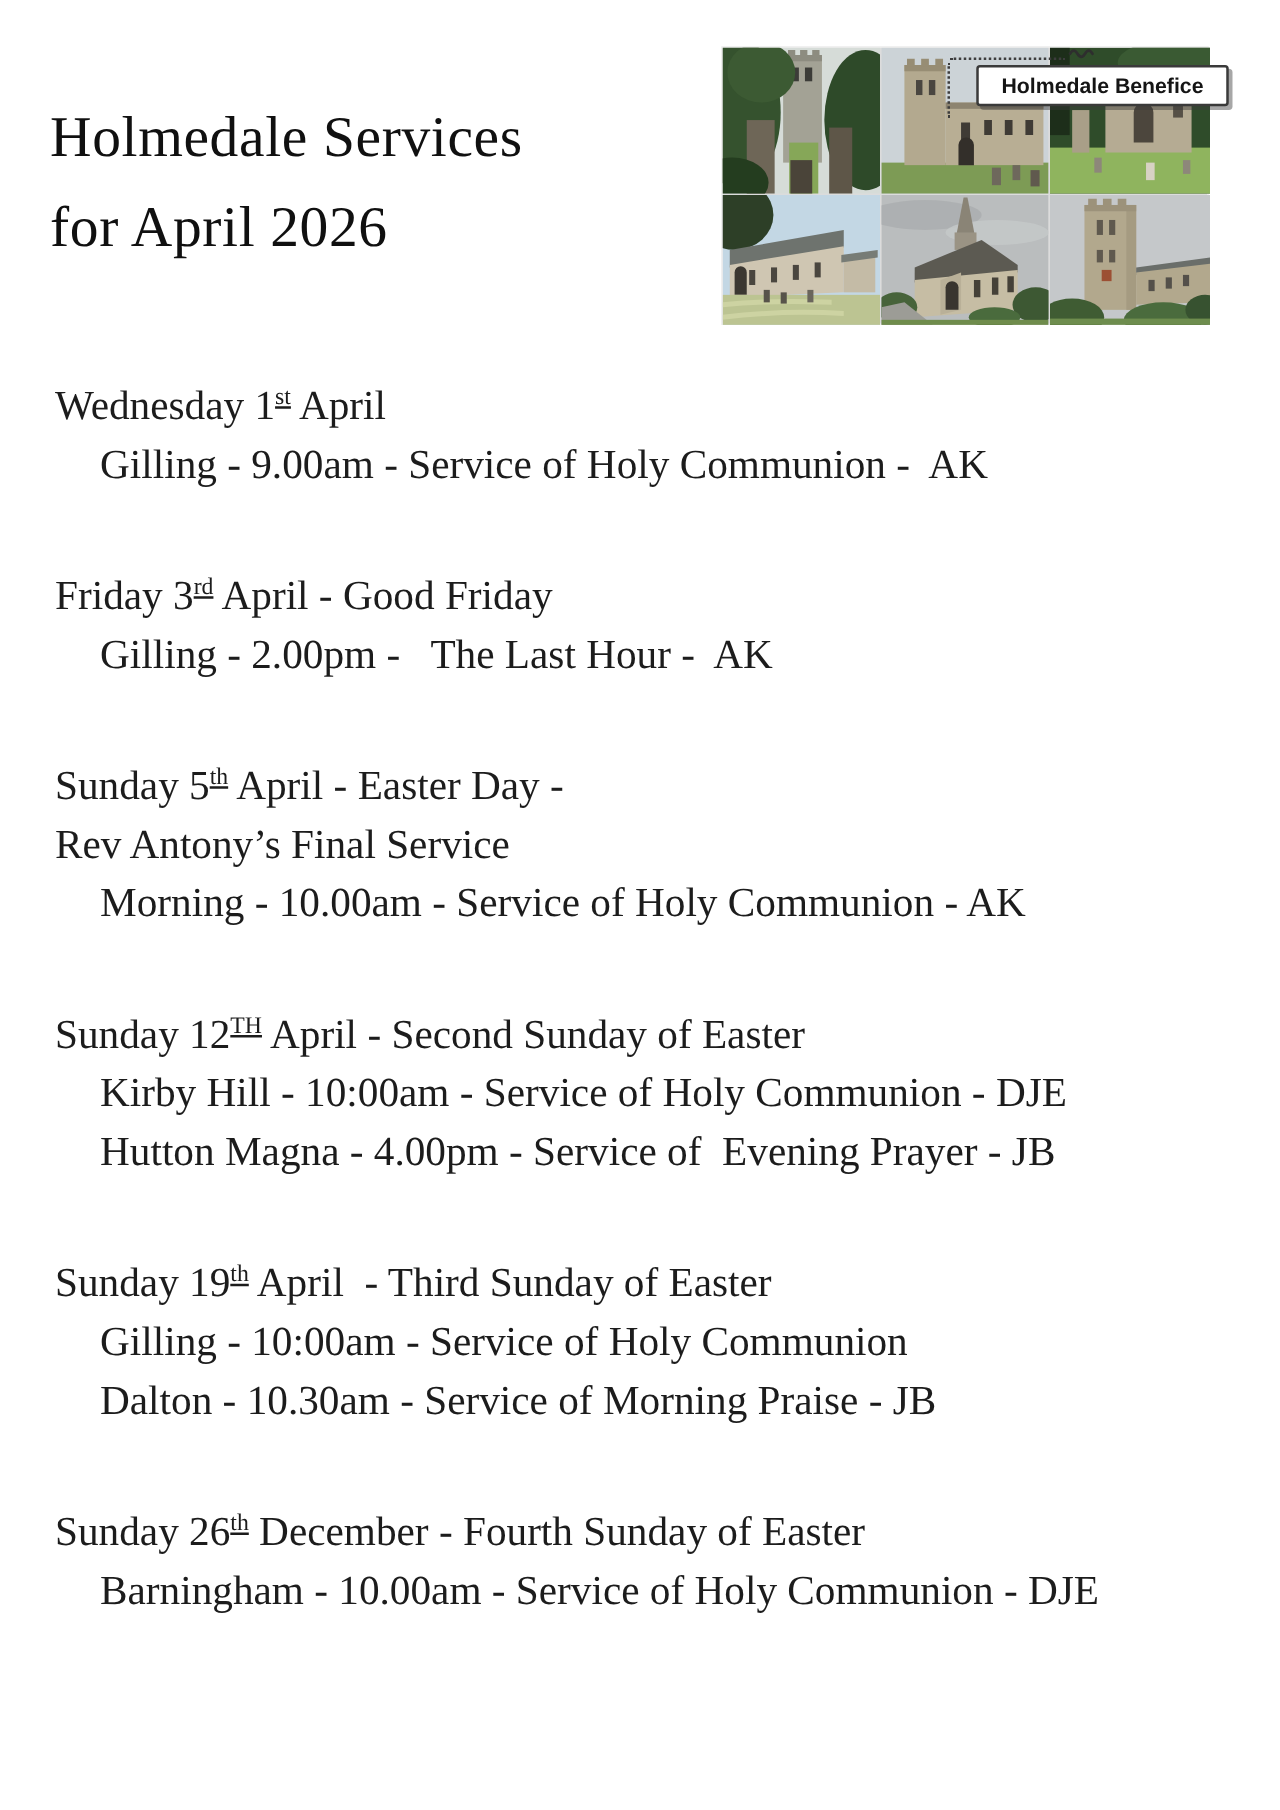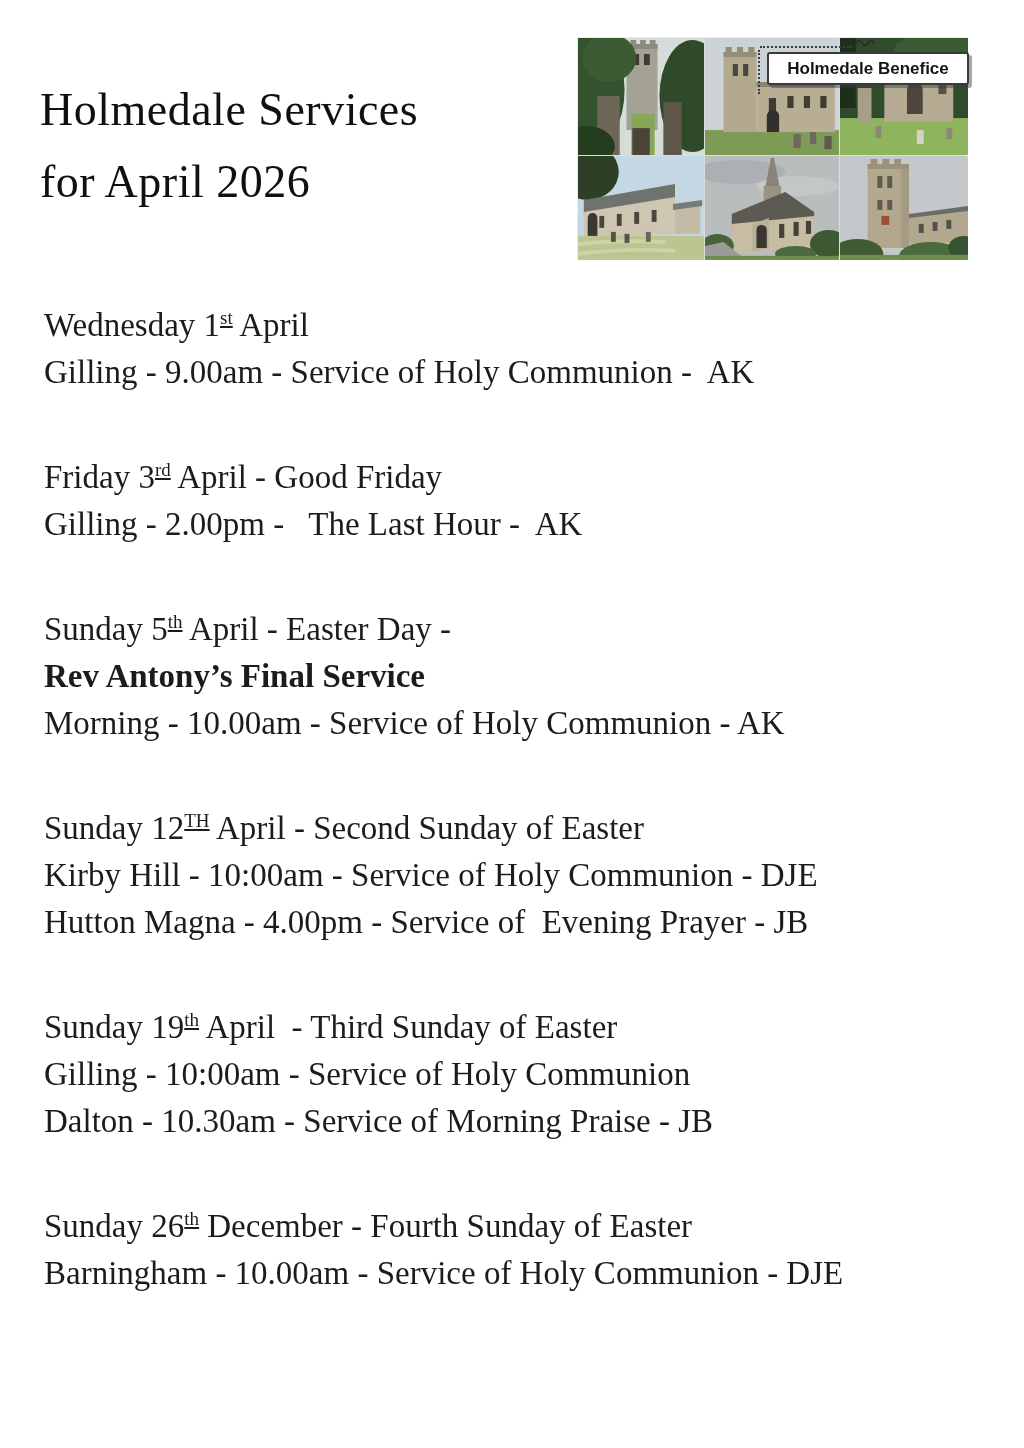--- a/index.html
+++ b/index.html
@@ -38,21 +38,21 @@
     width: 100%; height: 100%;
     grid-template-columns: 32.5% 34.5% 33%;
     grid-template-rows: 53% 47%;
     gap: 1px;
   }
   .tile { position: relative; overflow: hidden; }
   .tile svg { display: block; width: 100%; height: 100%; }
 
   .benefice-label {
     position: absolute;
-    left: 189px; top: 14px;
+    left: 203px; top: 14px;
     width: 202px; height: 33px;
     background: #ffffff;
     border: 2px solid #3a3a3a;
     border-radius: 3px;
     box-shadow: 3px 3px 0 rgba(60,60,60,0.45);
     display: flex; align-items: center; justify-content: center;
     font-family: "Liberation Sans", sans-serif;
     font-weight: bold;
     font-size: 17px;
     color: #151515;
@@ -95,22 +95,22 @@
     text-decoration-thickness: 2px;
     text-underline-offset: 5px;
   }
   .ordinal {
     font-size: 19px;
     vertical-align: 12px;
     text-decoration: underline;
     text-decoration-thickness: 1.5px;
     text-underline-offset: 2px;
   }
-  .line { white-space: pre-wrap; }
-  .note-line { font-weight: bold; white-space: pre-wrap; }
+  .line { white-space: pre-wrap; margin-left: 36px; }
+  .note-line { font-weight: normal; white-space: pre-wrap; }
 </style>
 </head>
 <body>
 
 <div class="doc">
 
   <div class="title-block">
     <div>Holmedale Services</div>
     <div>for April 2026</div>
   </div>

